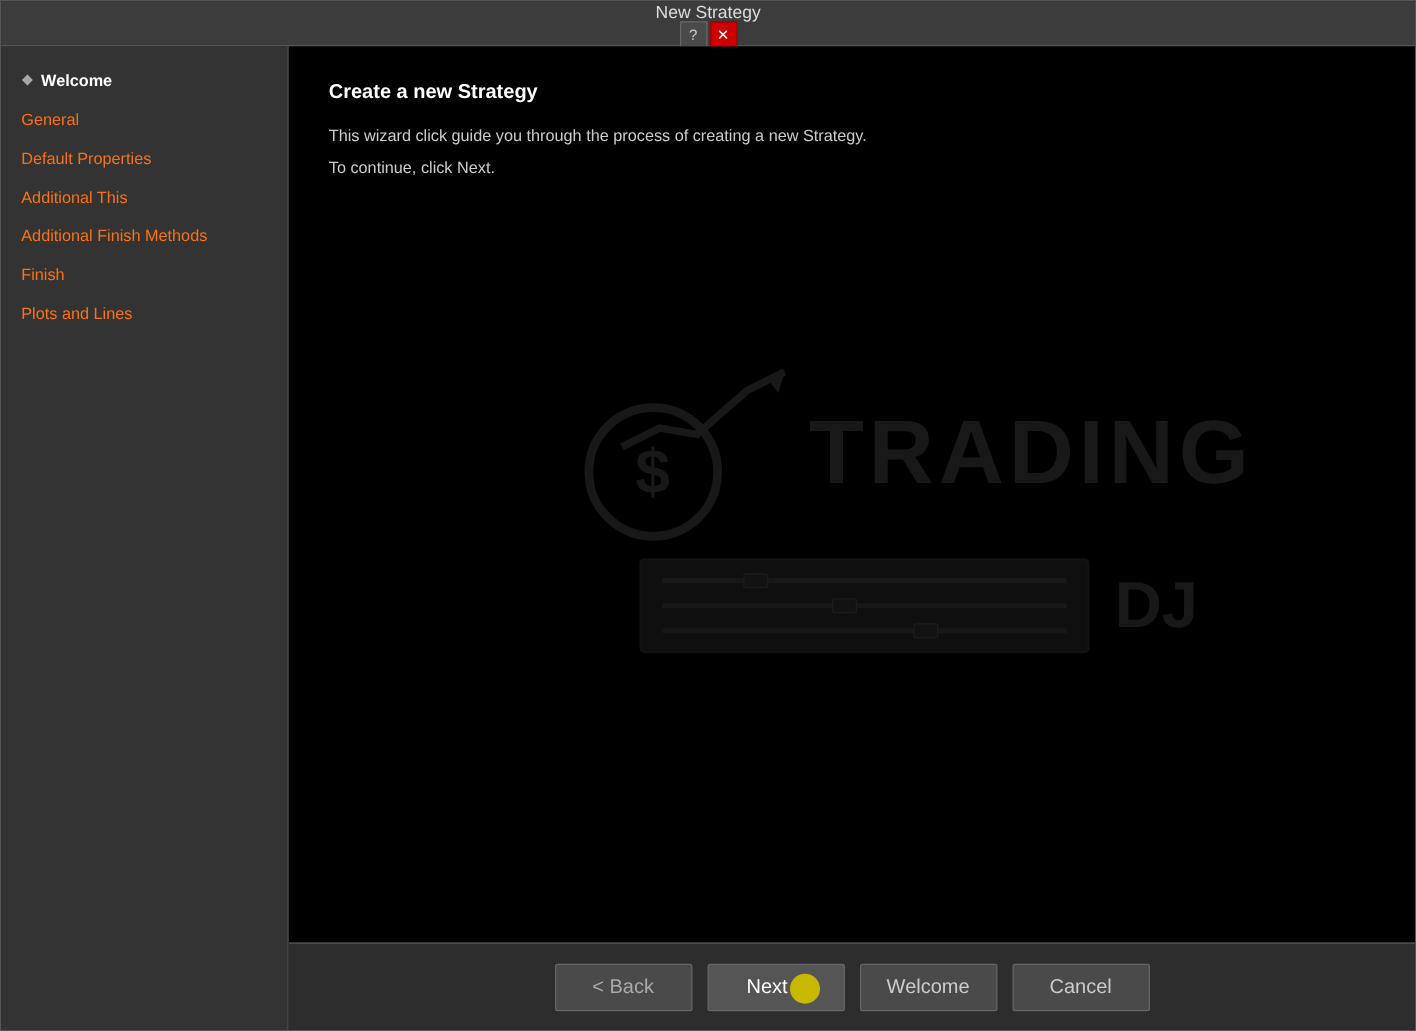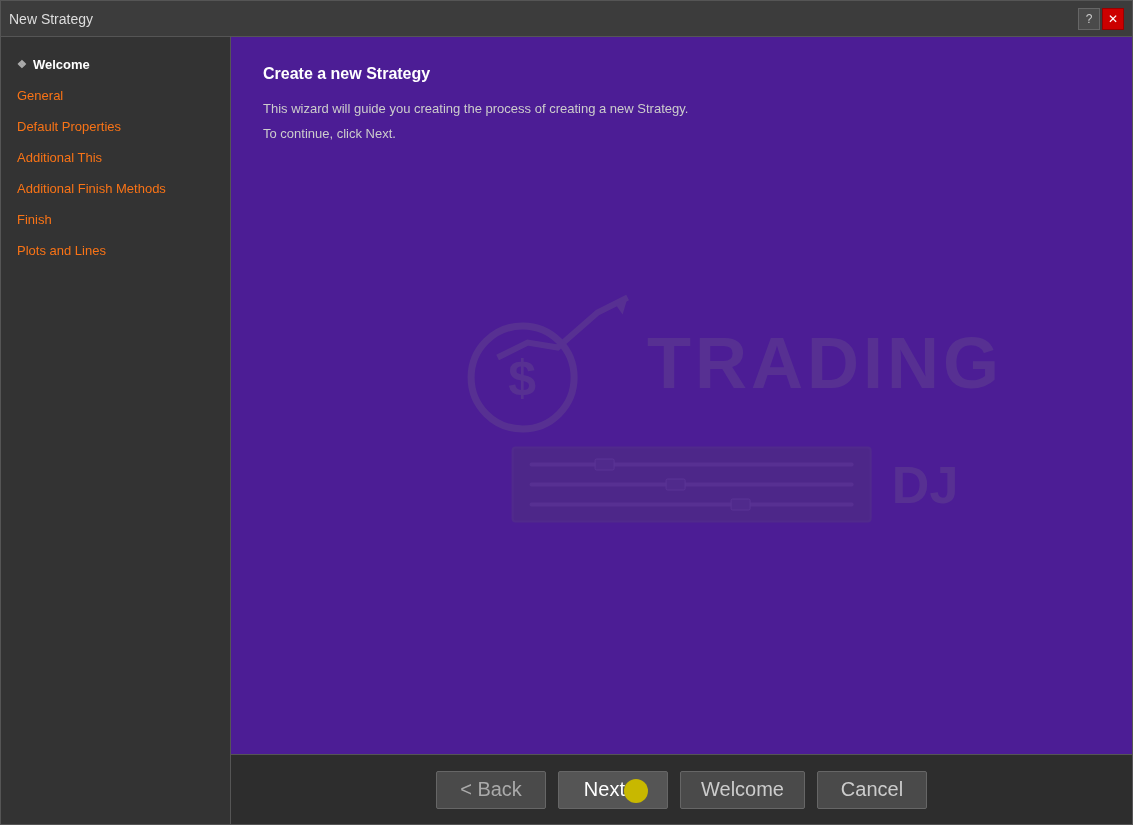--- a/index.html
+++ b/index.html
@@ -25,20 +25,21 @@
 
     .title-bar {
       background: #3c3c3c;
       height: 36px;
       display: flex;
       align-items: center;
       justify-content: space-between;
       padding: 0 8px;
       border-bottom: 1px solid #555;
       flex-shrink: 0;
+      flex-direction: column;
     }
 
     .title-bar-title {
       color: #ddd;
       font-size: 14px;
       font-weight: normal;
     }
 
     .title-bar-buttons {
       display: flex;
@@ -93,21 +94,21 @@
       font-weight: bold;
     }
 
     .sidebar-item .diamond {
       color: #aaa;
       font-size: 11px;
     }
 
     .main-content {
       flex: 1;
-      background: #4c1d95;
+      background: #000000;
       position: relative;
       display: flex;
       flex-direction: column;
     }
 
     .content-area {
       flex: 1;
       padding: 28px 32px;
       position: relative;
       overflow: hidden;
@@ -204,21 +205,21 @@
       flex-shrink: 0;
     }
 
     .footer-btn {
       height: 38px;
       min-width: 110px;
       padding: 0 20px;
       border: 1px solid #666;
       background: #4a4a4a;
       color: #ccc;
-      font-size: 20px;
+      font-size: 16px;
       cursor: pointer;
       border-radius: 2px;
     }
 
     .footer-btn.next {
       background: #555;
       color: #fff;
       position: relative;
     }
 
@@ -277,21 +278,21 @@
         <span>Finish</span>
       </div>
       <div class="sidebar-item">
         <span>Plots and Lines</span>
       </div>
     </div>
 
     <div class="main-content">
       <div class="content-area">
         <div class="content-title">Create a new Strategy</div>
-        <div class="content-text">This wizard will guide you creating the process of creating a new Strategy.</div>
+        <div class="content-text">This wizard click guide you through the process of creating a new Strategy.</div>
         <div class="content-text" style="margin-top:4px;">To continue, click Next.</div>
 
         <div class="watermark">
           <div class="watermark-row">
 
             <div style="position:relative; width:160px; height:140px;">
 
               <svg width="160" height="80" style="position:absolute; top:0; left:20px;">
                 <polyline points="10,65 40,50 70,55 110,20 140,5" stroke="#888" stroke-width="6" fill="none"></polyline>
                 <polygon points="140,5 128,12 135,22" fill="#888"></polygon>

